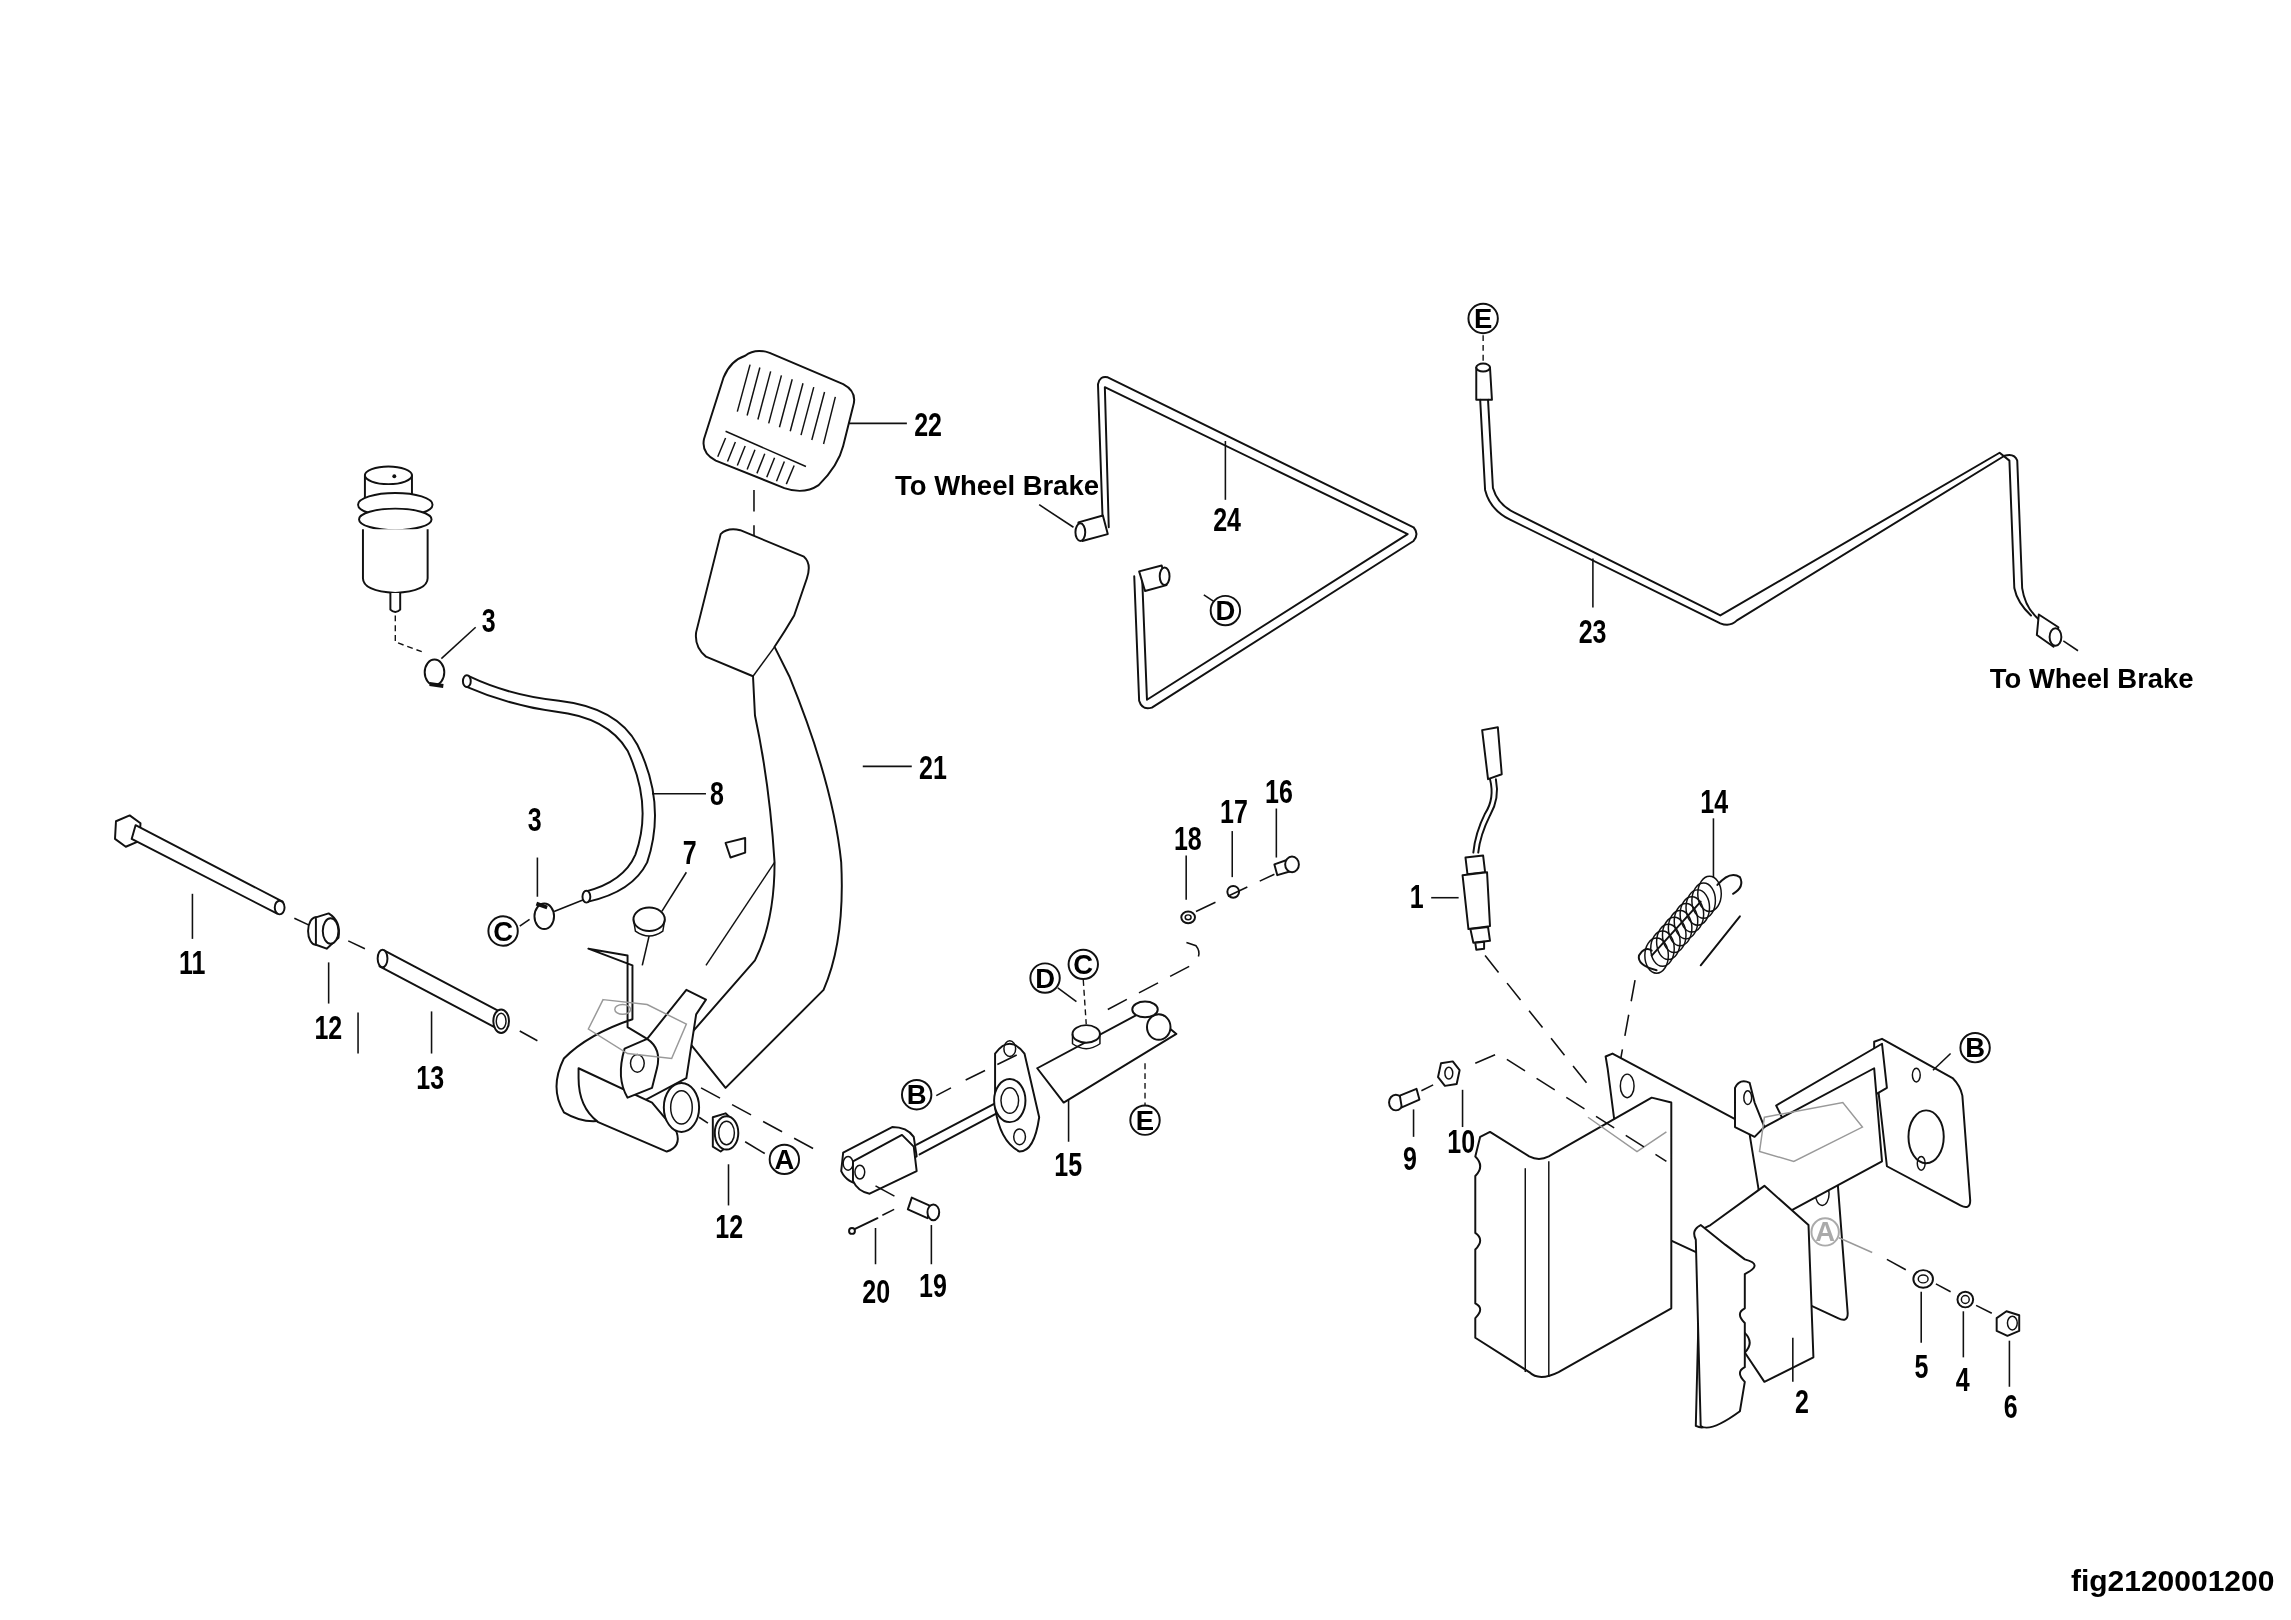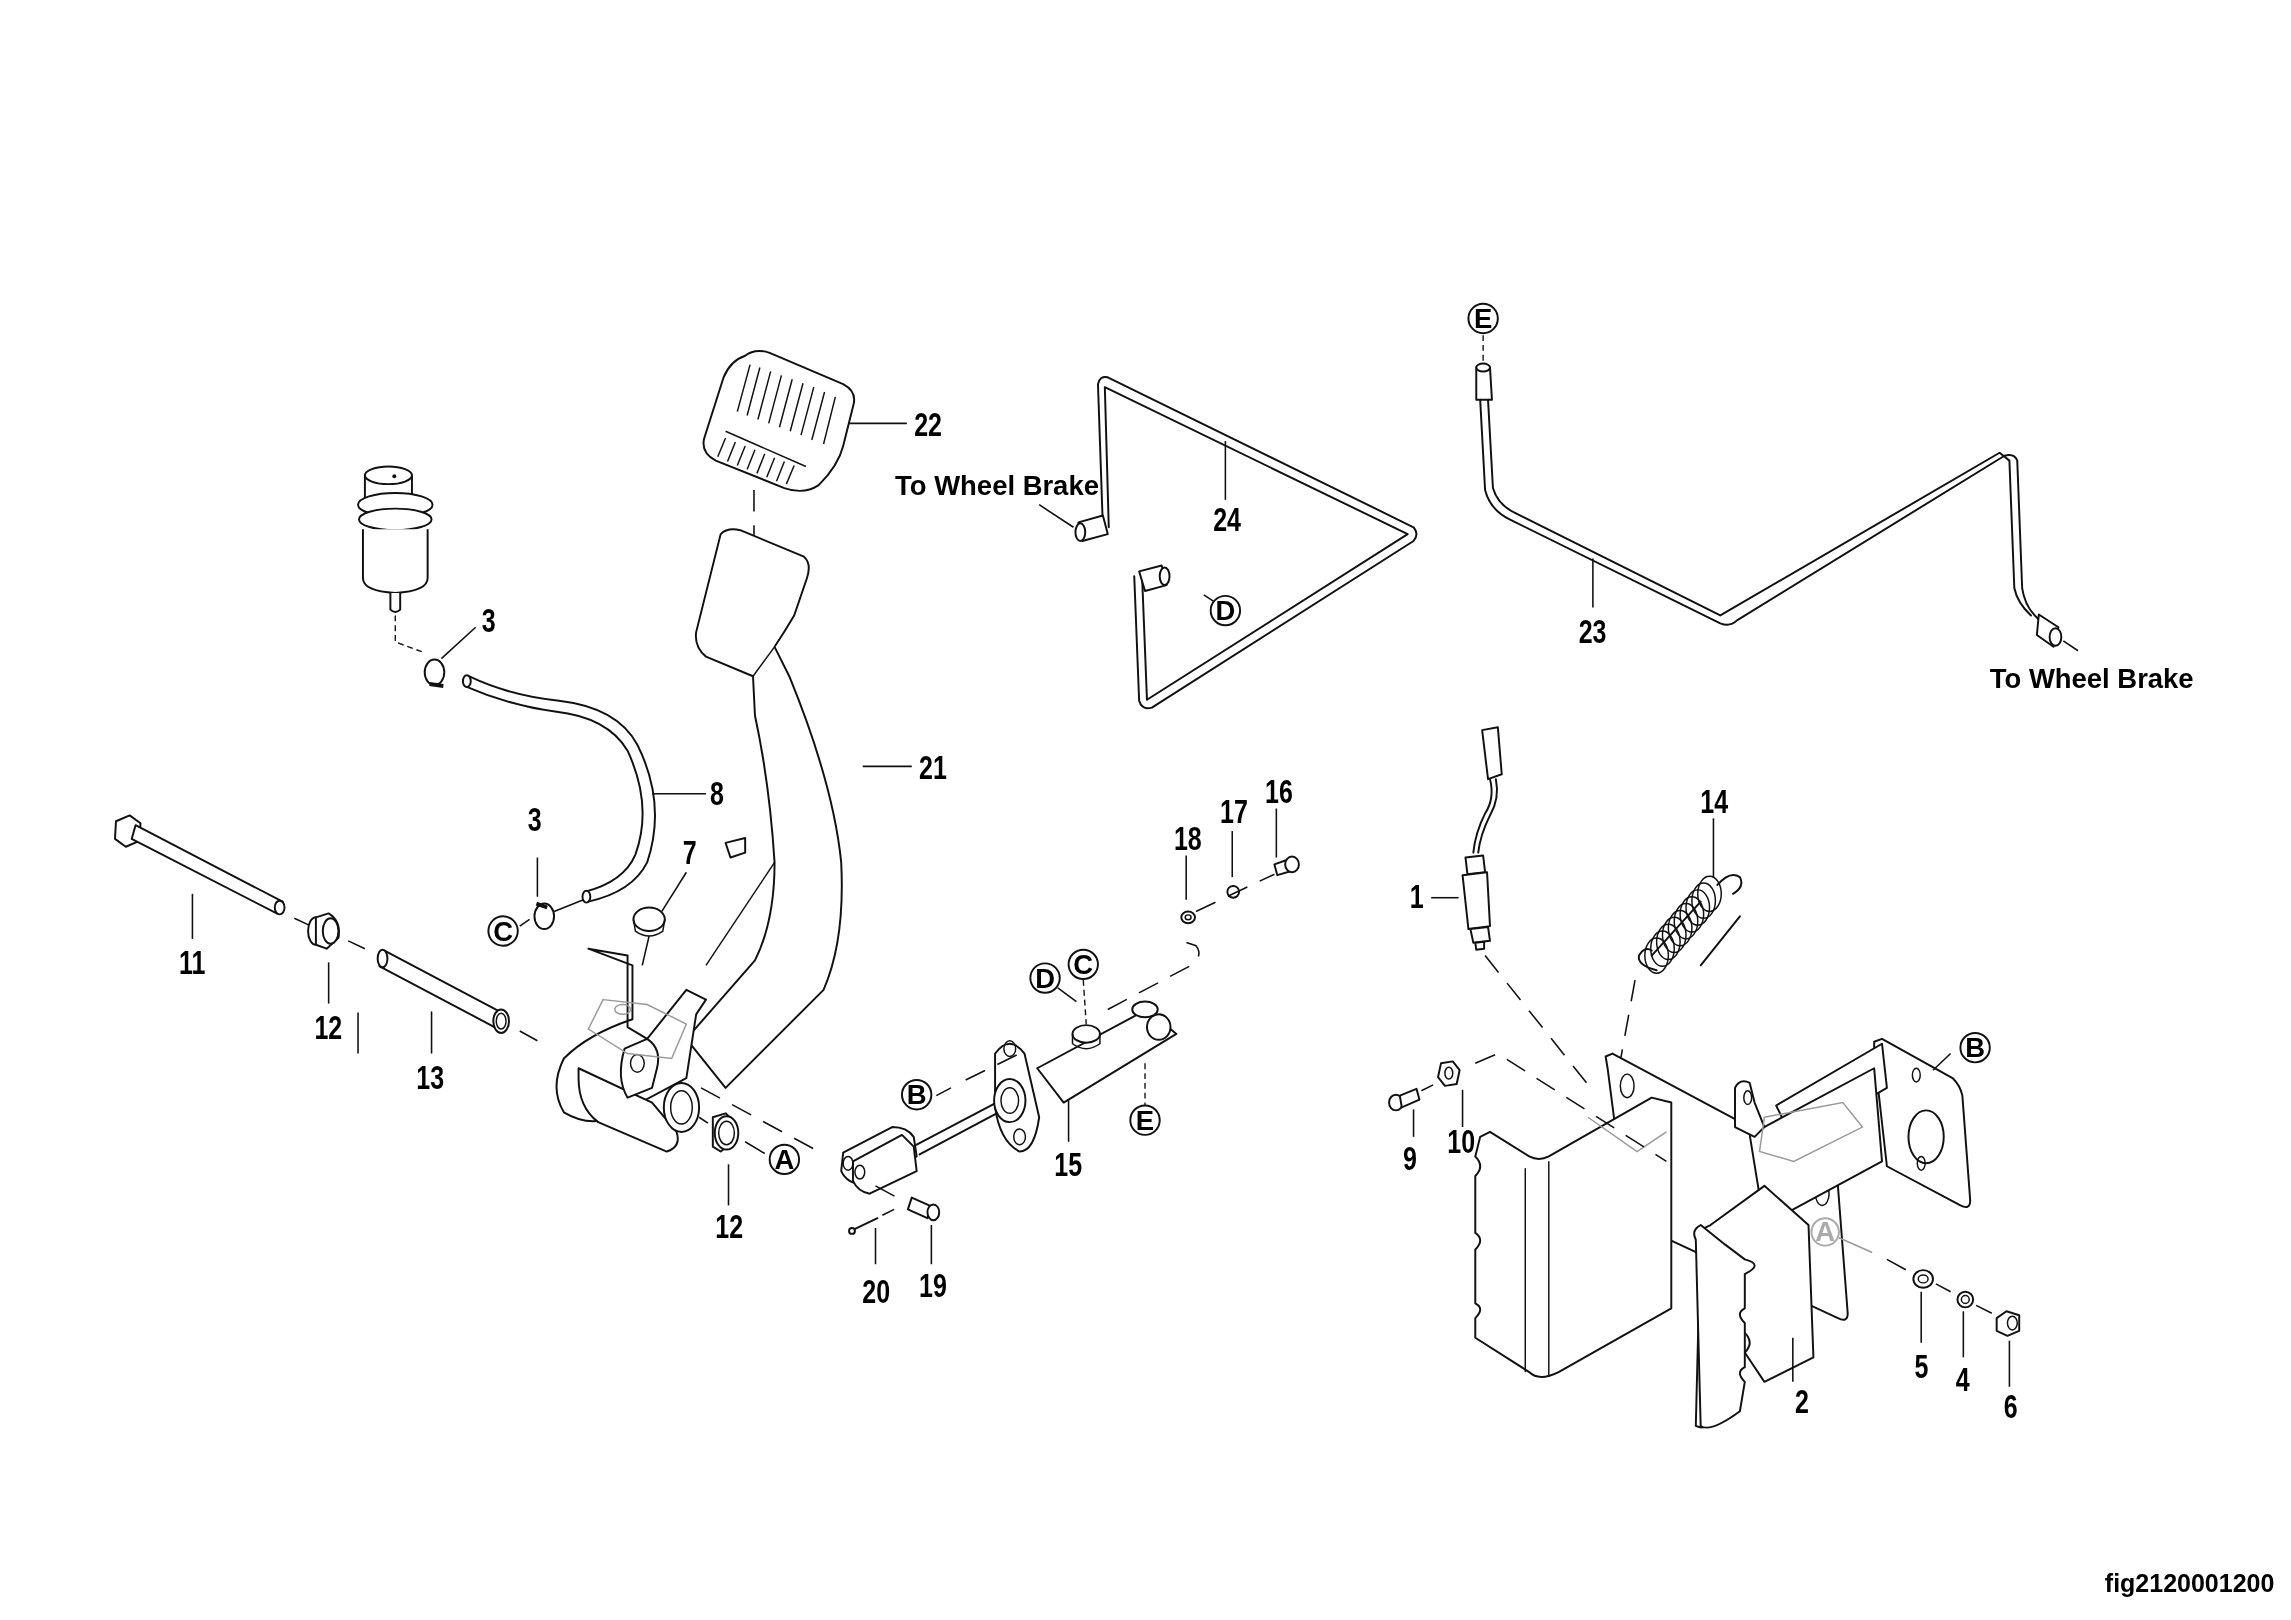--- a/index.html
+++ b/index.html
@@ -11,21 +11,21 @@
   .sdash { fill:none; stroke:#111; stroke-width:1.4; stroke-dasharray:6 4; }
   .ghost { fill:none; stroke:#999; stroke-width:1.5; }
   .leader { stroke:#111; stroke-width:1.6; fill:none; }
   .part { fill:#fff; stroke:#111; stroke-width:2; stroke-linejoin:round; }
   .num { font-family:"Liberation Sans", sans-serif; font-weight:bold; font-size:30px; fill:#000; transform-box:fill-box; transform-origin:center; }
   .txt { font-family:"Liberation Sans", sans-serif; font-weight:bold; font-size:28px; fill:#000; }
   .cref circle { fill:#fff; stroke:#111; stroke-width:2; }
   .cref text { font-family:"Liberation Sans", sans-serif; font-weight:bold; font-size:28px; fill:#000; text-anchor:middle; dominant-baseline:central; }
   .cref.ghosted circle { stroke:#aaa; }
   .cref.ghosted text { fill:#aaa; }
-  .figid { position:absolute; right:17.6px; bottom:21.6px; font-size:25px; font-weight:bold; color:#000; }
+  .figid { position:absolute; right:17.6px; bottom:21.6px; font-size:30px; font-weight:bold; color:#000; }
 </style>
 </head>
 <body>
 
 <svg id="diagram" viewBox="0 0 2338 1653">
 
   <g>
     <path class="part" d="M760 363 Q770 355 785 360 L860 392 Q875 400 870 415 L860 455 Q855 475 835 495 Q820 505 800 498 L730 470 Q715 462 718 448 L738 385 Q745 368 760 363 Z"></path>
     <g class="thin">
       <path d="M765 372 L752 420"></path>

